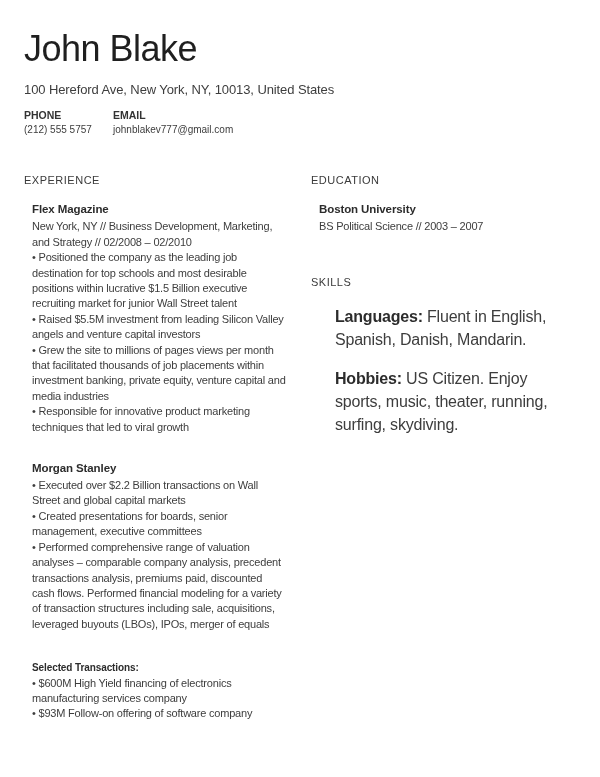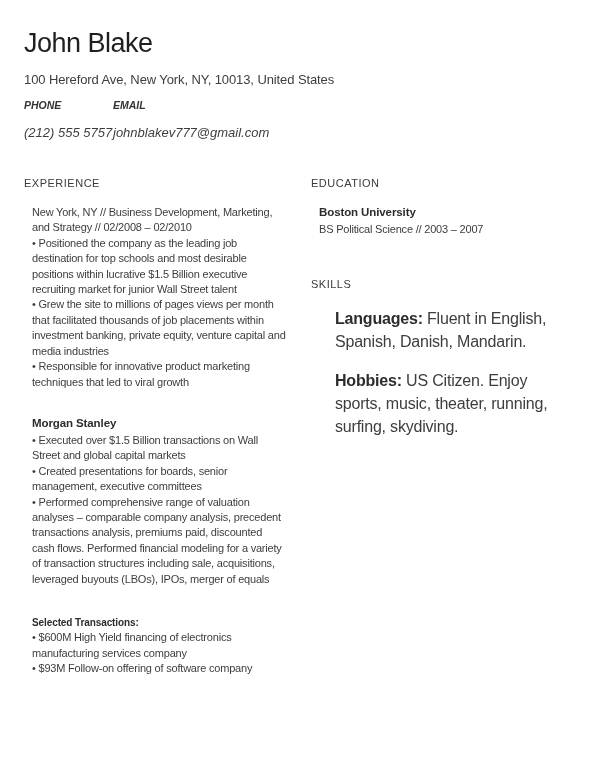--- a/index.html
+++ b/index.html
@@ -9,50 +9,49 @@
     height: 777px;
     background: #ffffff;
     padding: 14px 24px 0 24px;
     font-family: "Liberation Sans", sans-serif;
     color: #3d3d3d;
     overflow: hidden;
   }
 
   
   .name {
-    font-size: 27px;
+    font-size: 36px;
     font-weight: 400;
     letter-spacing: -0.5px;
     color: #1f1f1f;
     line-height: 1.15;
     margin: 14px 0 0 0;
   }
   .address {
     margin: 13px 0 0 0;
     font-size: 13px;
     letter-spacing: -0.1px;
     color: #3d3d3d;
   }
   .contacts {
     display: flex;
     margin-top: 11px;
-    font-style: italic;
   }
   .contact-phone { width: 89px; }
   .contact-label {
     font-size: 10.5px;
     font-weight: 700;
     color: #333333;
     line-height: 14px;
   }
   .contact-value {
-    font-size: 13px;
+    font-size: 10px;
     color: #3d3d3d;
     line-height: 14px;
-    margin-top: 14px;
+    margin-top: 1px;
   }
 
   
   .columns {
     display: flex;
     margin-top: 36px;
   }
   .col-left {
     width: 287px;
     flex: 0 0 287px;
@@ -125,29 +124,31 @@
     </div>
   </header>
 
   <div class="columns">
 
     <section class="col-left">
       <h2 class="section-heading">EXPERIENCE</h2>
       <div class="section-body">
 
         <article class="job">
+          <h3 class="entry-title">Flex Magazine</h3>
           <p class="meta">New York, NY // Business Development, Marketing, and Strategy // 02/2008 – 02/2010</p>
           <p class="bullet">• Positioned the company as the leading job destination for top schools and most desirable positions within lucrative $1.5 Billion executive recruiting market for junior Wall Street talent</p>
+          <p class="bullet">• Raised $5.5M investment from leading Silicon Valley angels and venture capital investors</p>
           <p class="bullet">• Grew the site to millions of pages views per month that facilitated thousands of job placements within investment banking, private equity, venture capital and media industries</p>
           <p class="bullet">• Responsible for innovative product marketing techniques that led to viral growth</p>
         </article>
 
         <article class="job">
           <h3 class="entry-title">Morgan Stanley</h3>
-          <p class="bullet">• Executed over $1.5 Billion transactions on Wall Street and global capital markets</p>
+          <p class="bullet">• Executed over $2.2 Billion transactions on Wall Street and global capital markets</p>
           <p class="bullet">• Created presentations for boards, senior management, executive committees</p>
           <p class="bullet">• Performed comprehensive range of valuation analyses – comparable company analysis, precedent transactions analysis, premiums paid, discounted cash flows. Performed financial modeling for a variety of transaction structures including sale, acquisitions, leveraged buyouts (LBOs), IPOs, merger of equals</p>
           <p class="subheading">Selected Transactions:</p>
           <p class="bullet">• $600M High Yield financing of electronics manufacturing services company</p>
           <p class="bullet">• $93M Follow-on offering of software company</p>
         </article>
 
       </div>
     </section>
 

